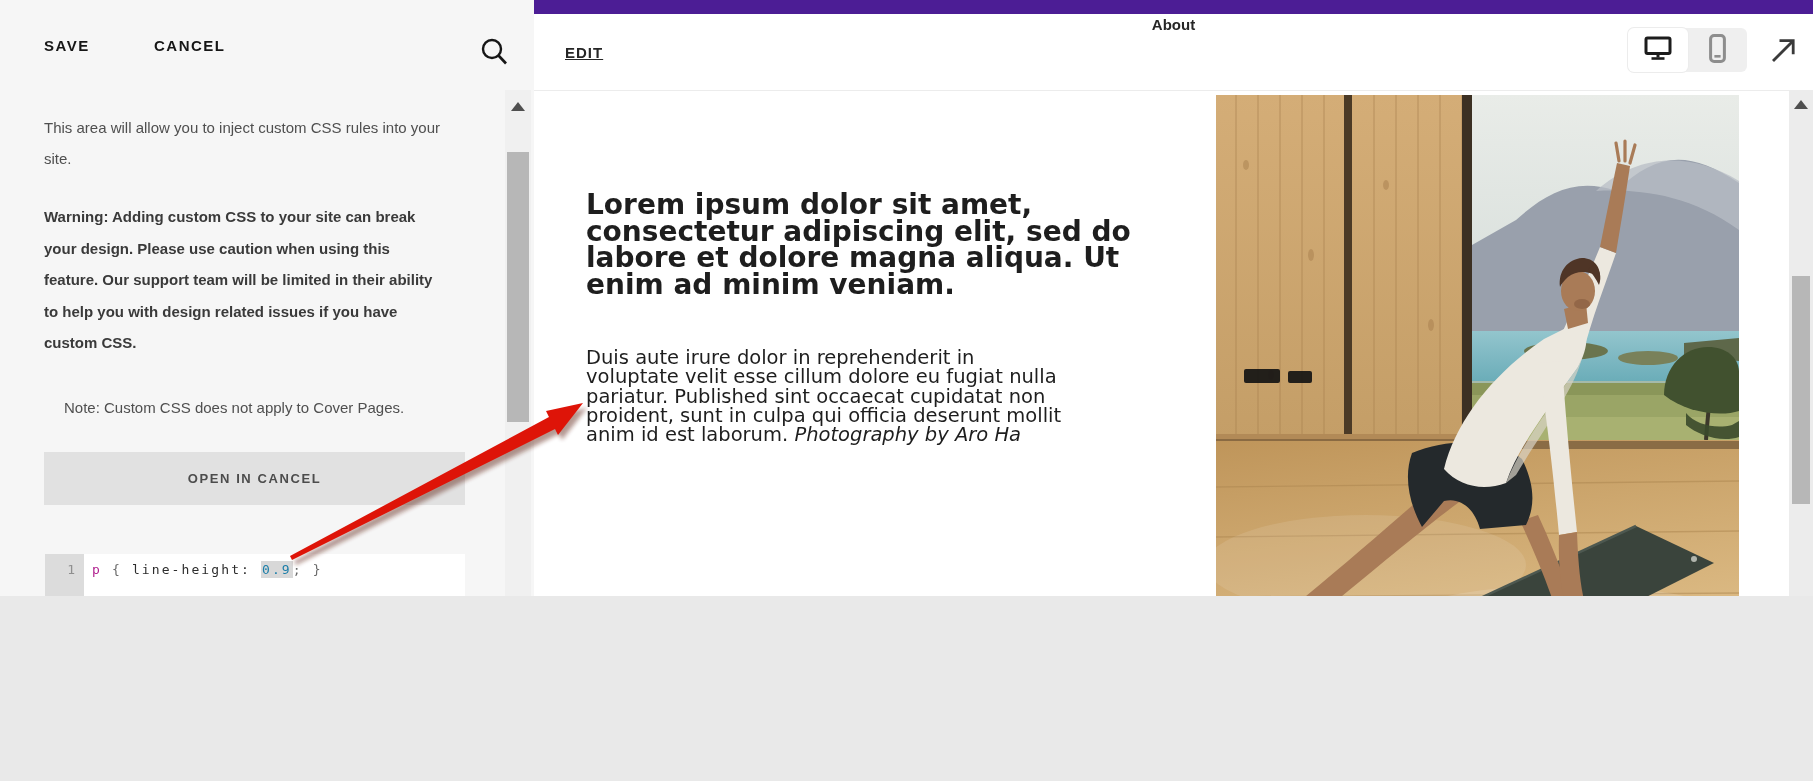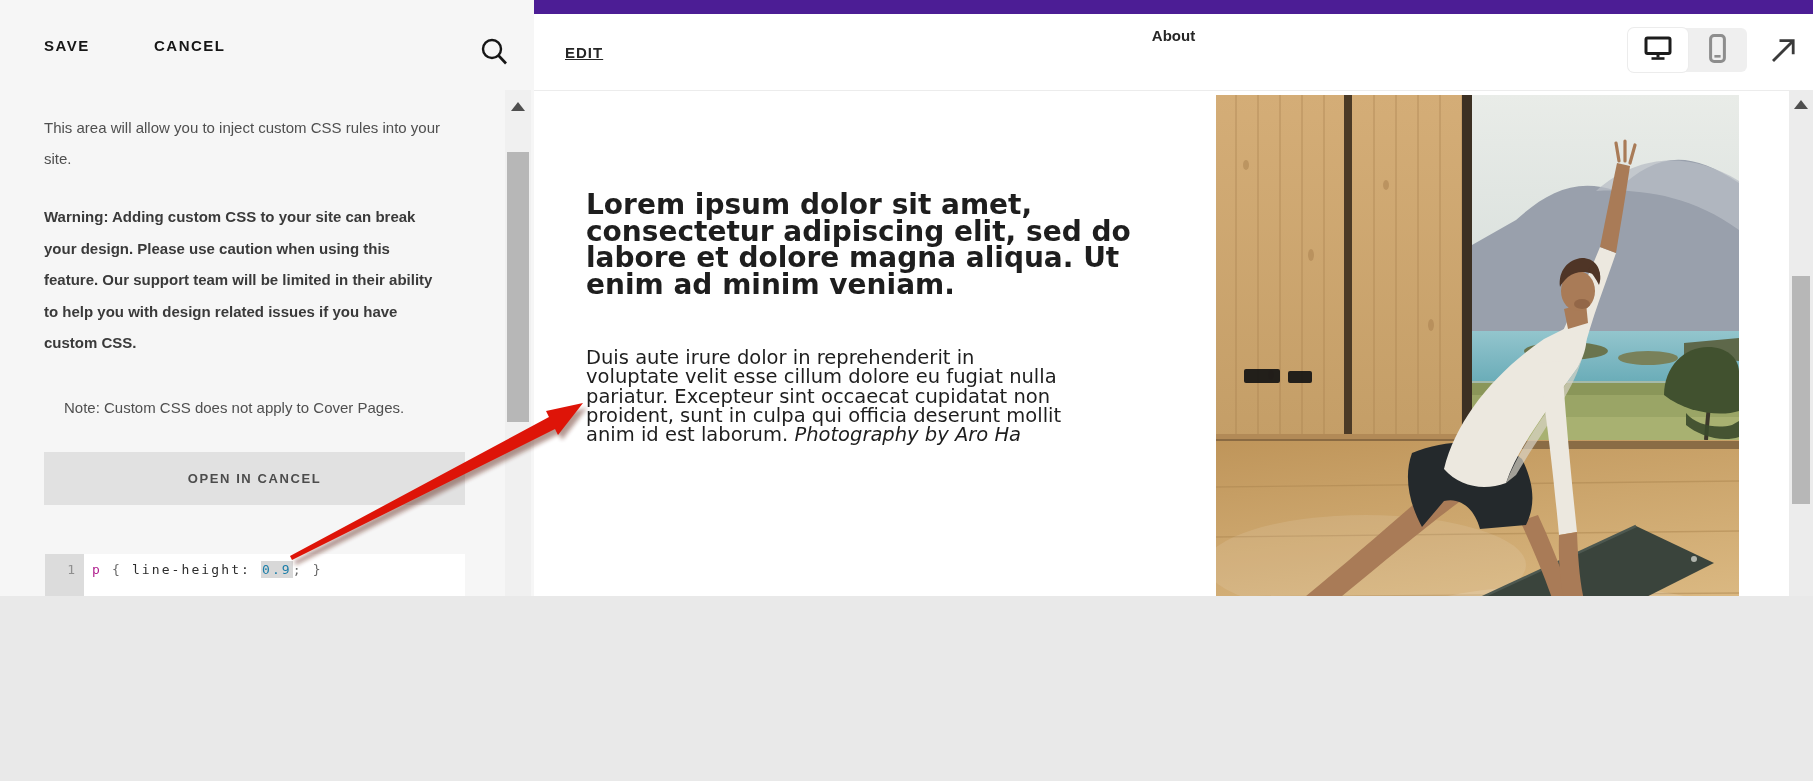--- a/index.html
+++ b/index.html
@@ -44,21 +44,21 @@
           border-bottom:9px solid #4f4f4f;cursor:pointer;}
   .tri-down{width:0;height:0;border-left:7px solid transparent;border-right:7px solid transparent;
           border-top:9px solid #4f4f4f;cursor:pointer;}
 
   
   .panel{left:534px;top:14px;width:1279px;height:767px;background:#ffffff;}
   .pv-header{left:0;top:0;width:1279px;height:76px;background:#ffffff;
              border-bottom:1px solid #ececec;}
   .pv-edit{left:31px;top:30px;font-size:15px;font-weight:700;letter-spacing:1px;
            color:#262626;cursor:pointer;text-decoration:underline;}
-  .pv-titlewrap{left:0;top:13px;width:1279px;text-align:center;}
+  .pv-titlewrap{left:0;top:2px;width:1279px;text-align:center;}
   .pv-title{font-size:15px;font-weight:700;color:#262626;}
   .pv-status{font-size:14.5px;color:#7d7d7d;margin-top:7px;}
   .dev-toggle{left:1094px;top:14px;width:119px;height:44px;background:#efefef;border-radius:6px;}
   .seg{top:0;width:60px;height:44px;display:flex;align-items:center;justify-content:center;
        cursor:pointer;}
   .seg-desktop{left:0;background:#ffffff;border-radius:6px;box-shadow:0 0 0 1px #ececec;}
   .seg-mobile{left:59px;border-radius:6px;}
   .ext-btn{left:1234px;top:21px;width:30px;height:30px;cursor:pointer;}
 
   
@@ -150,21 +150,21 @@
     <div class="abs pv-heading">
       <div>Lorem ipsum dolor sit amet,</div>
       <div>consectetur adipiscing elit, sed do</div>
       <div>labore et dolore magna aliqua. Ut</div>
       <div>enim ad minim veniam.</div>
     </div>
 
     <div class="abs pv-body">
       <div>Duis aute irure dolor in reprehenderit in</div>
       <div>voluptate velit esse cillum dolore eu fugiat nulla</div>
-      <div>pariatur. Excepteur sint occaecat cupidatat non</div>
+      <div>pariatur. Published sint occaecat cupidatat non</div>
       <div>proident, sunt in culpa qui officia deserunt mollit</div>
       <div>
         <span>anim id est laborum.</span>
         <span class="pv-credit">Photography by Aro Ha</span>
       </div>
     </div>
 
     <div class="abs pv-photo">
       <svg width="523" height="645" viewBox="0 0 523 645">
         <defs>

